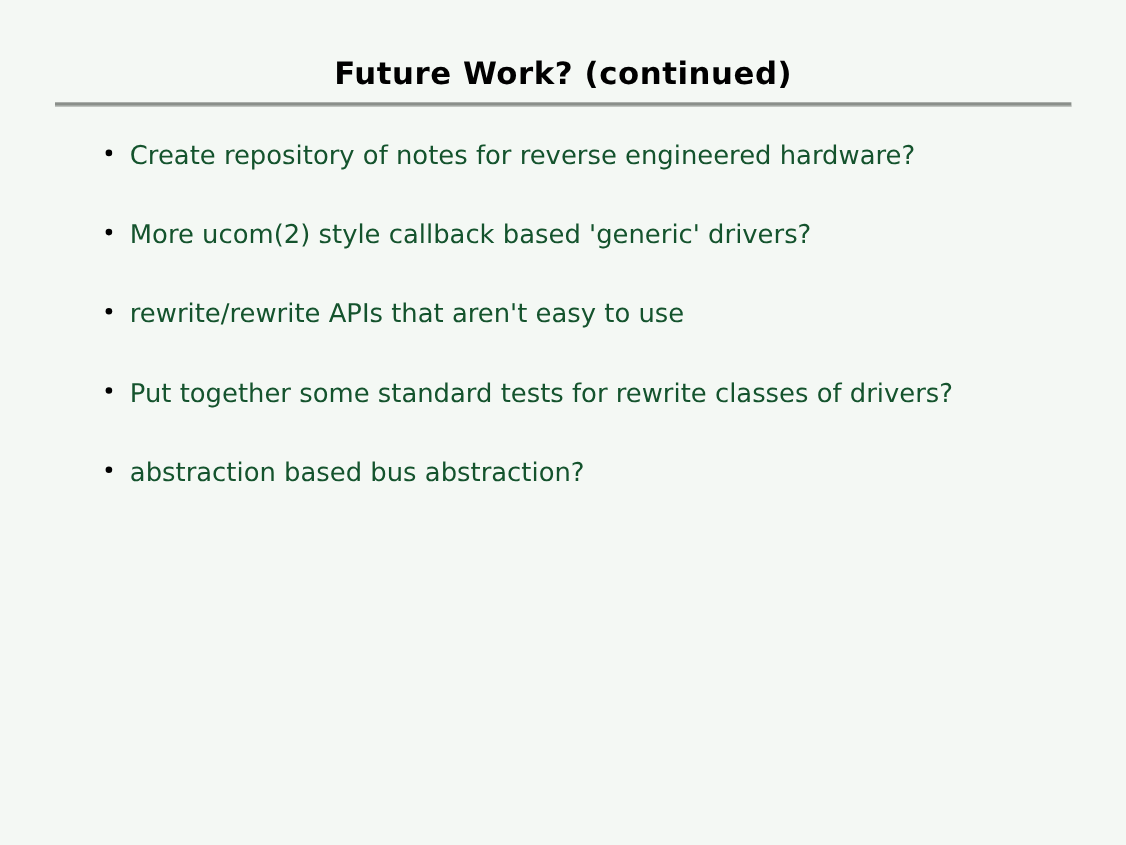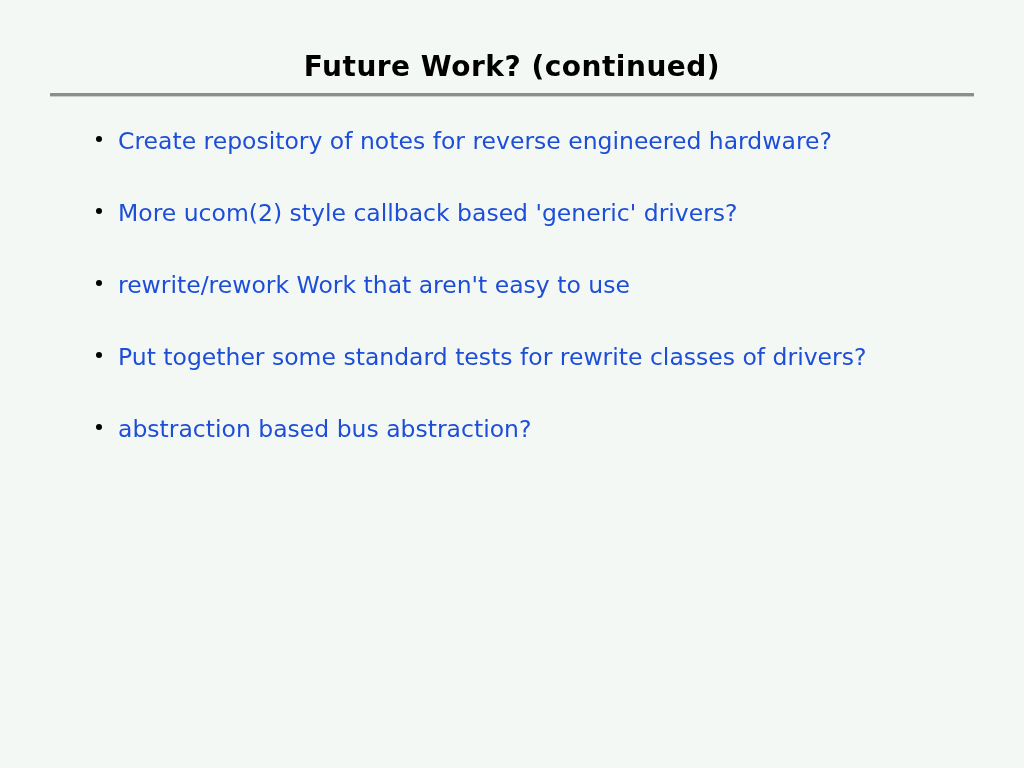--- a/index.html
+++ b/index.html
@@ -50,21 +50,21 @@
     margin: 0;
     padding: 0;
     list-style: none;
   }
   .bullet-item {
     position: relative;
     padding-left: 26px;
     height: 72px;
     line-height: 72px;
     font-size: 23.5px;
-    color: #1d4ed8;
+    color: #14532d;
     white-space: nowrap;
     font-family: "DejaVu Sans", sans-serif;
   }
   .bullet-dot {
     position: absolute;
     left: 4px;
     top: 50%;
     width: 6px;
     height: 6px;
     margin-top: -3px;
@@ -89,21 +89,21 @@
     <li class="bullet-item">
       <span class="bullet-dot"></span>
       <span class="bullet-text">Create repository of notes for reverse engineered hardware?</span>
     </li>
     <li class="bullet-item">
       <span class="bullet-dot"></span>
       <span class="bullet-text">More ucom(2) style callback based 'generic' drivers?</span>
     </li>
     <li class="bullet-item">
       <span class="bullet-dot"></span>
-      <span class="bullet-text">rewrite/rework Work that aren't easy to use</span>
+      <span class="bullet-text">rewrite/rewrite APIs that aren't easy to use</span>
     </li>
     <li class="bullet-item">
       <span class="bullet-dot"></span>
       <span class="bullet-text">Put together some standard tests for rewrite classes of drivers?</span>
     </li>
     <li class="bullet-item">
       <span class="bullet-dot"></span>
       <span class="bullet-text">abstraction based bus abstraction?</span>
     </li>
   </ul>

